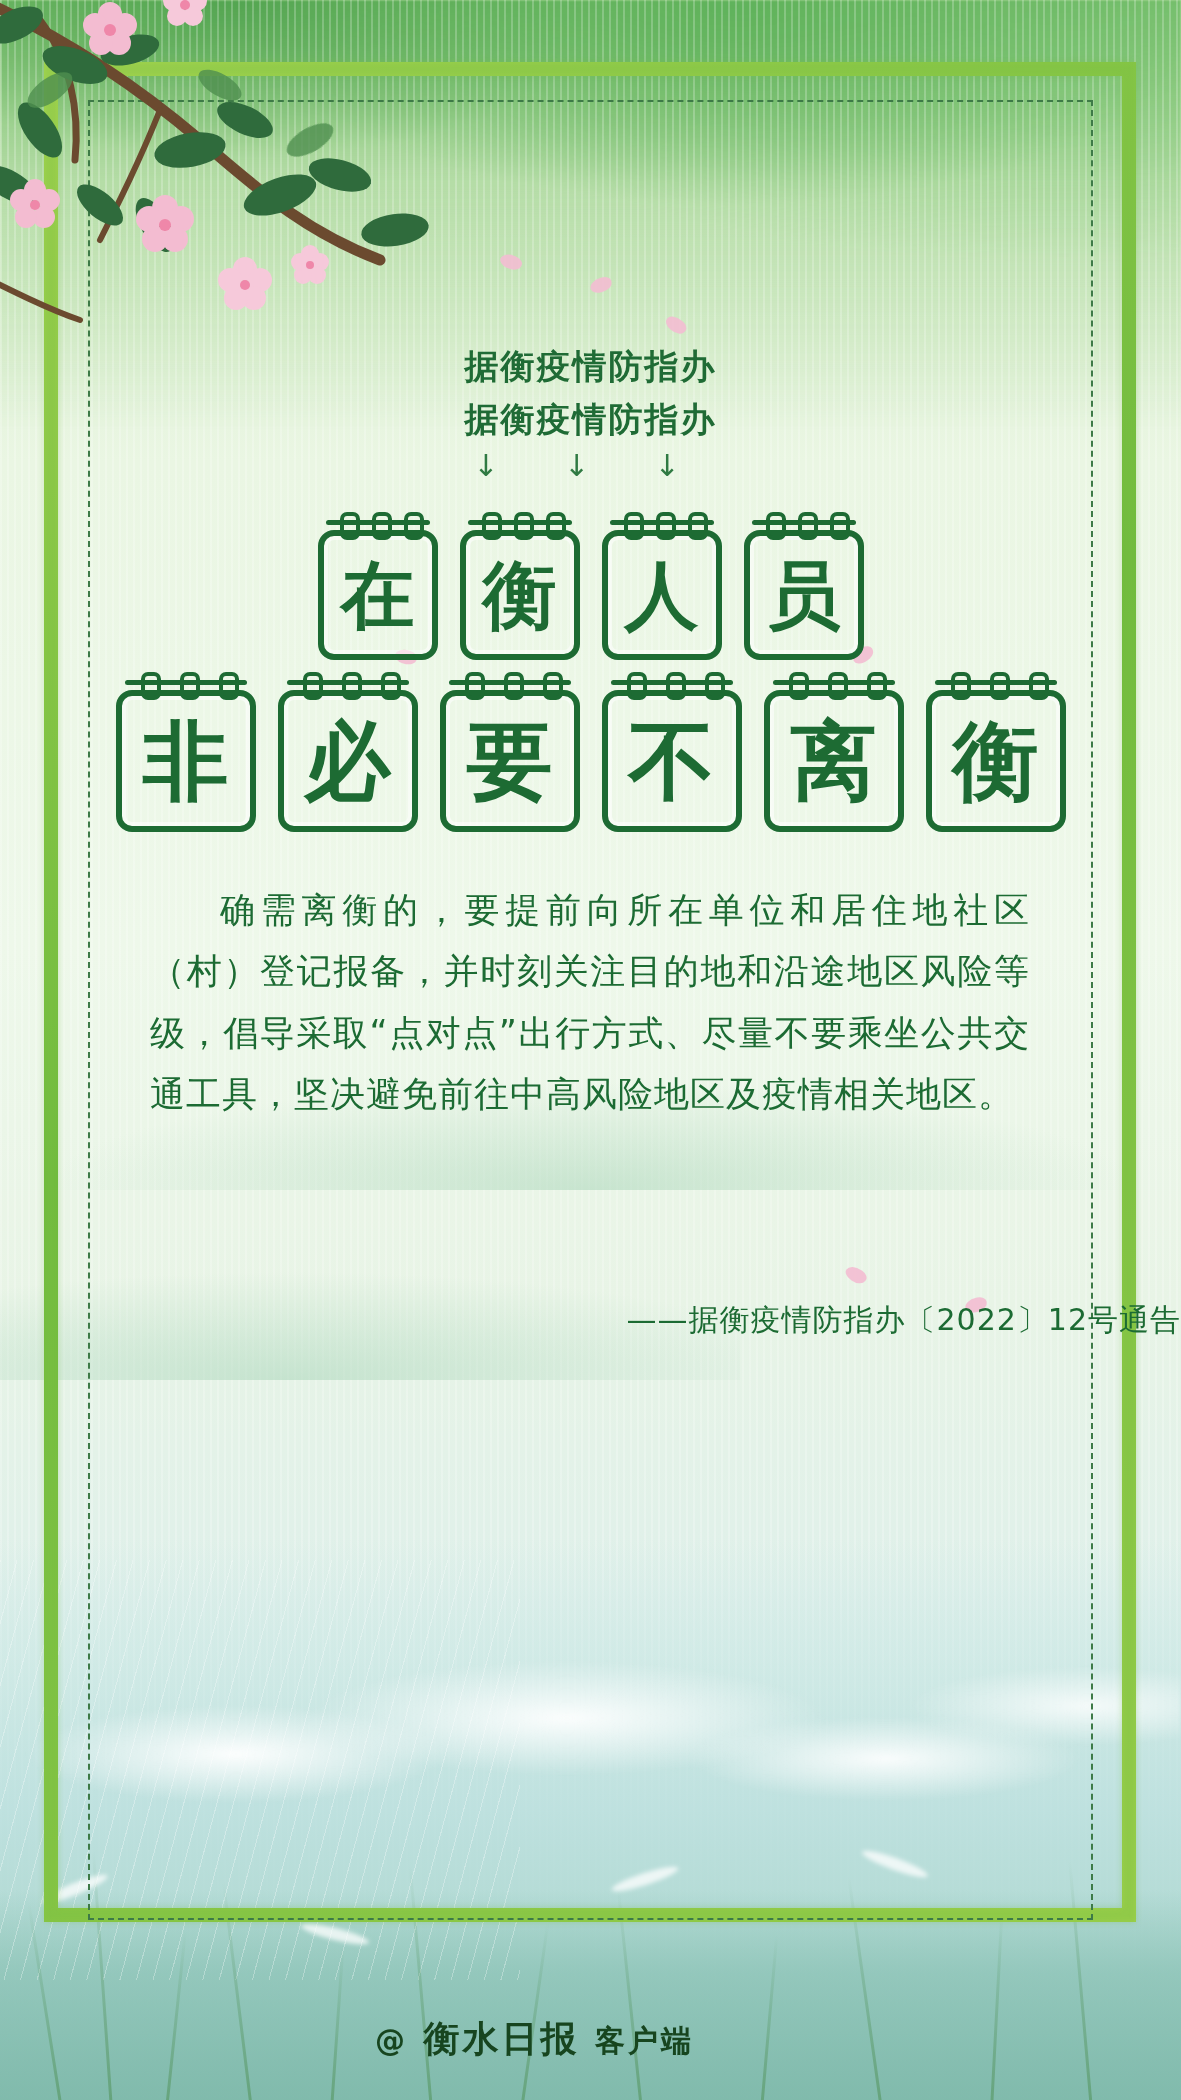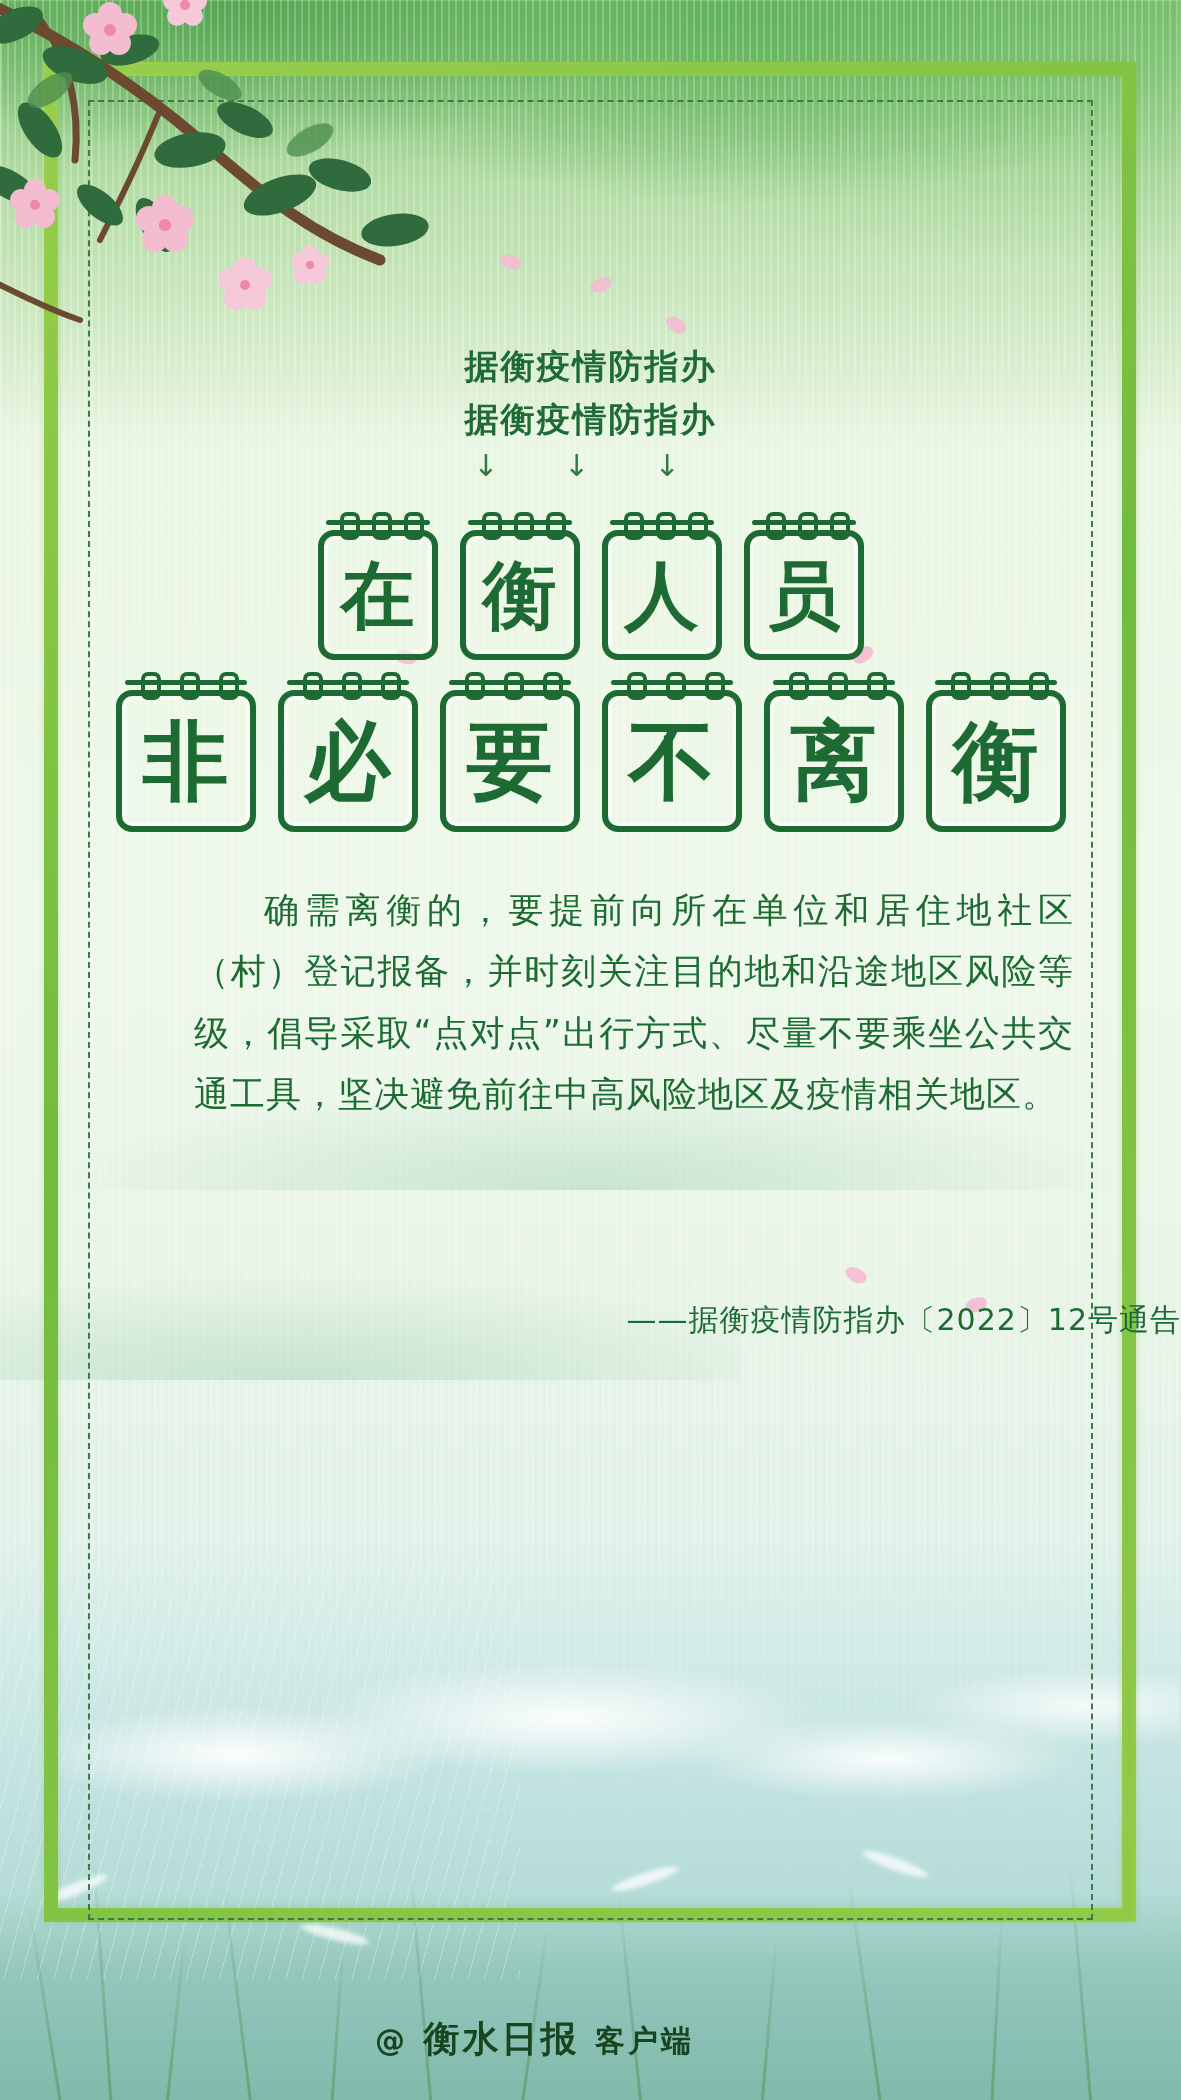--- a/index.html
+++ b/index.html
@@ -116,21 +116,21 @@
   }
   .tags-row.r2 .tag .hanger{width:122px;}
   .tag .hanger .bar{position:absolute;left:0;right:0;top:10px;height:5px;background:#1d6b33;border-radius:3px;}
   .tag .hanger .ring{position:absolute;top:2px;width:12px;height:20px;border:4px solid #1d6b33;border-radius:7px;}
   
   .body-text{
     position:absolute;left:150px;top:880px;width:880px;
     color:#1c6b33;font-size:35px;line-height:1.75;letter-spacing:1px;
     text-align:justify;
   }
-  .body-first{text-indent:2em;margin-left:44px;}
+  .body-first{text-indent:2em;}
   .source{
     position:absolute;left:0;top:1300px;width:1181px;text-align:right;
     box-sizing:border-box;
     color:#1c6b33;font-size:30px;letter-spacing:1px;
   }
   
   .footer{
     position:absolute;left:0;bottom:36px;width:1069px;text-align:center;
     color:#17451f;font-weight:bold;font-size:36px;letter-spacing:3px;
     font-family:"DejaVu Serif","Liberation Serif",serif;

